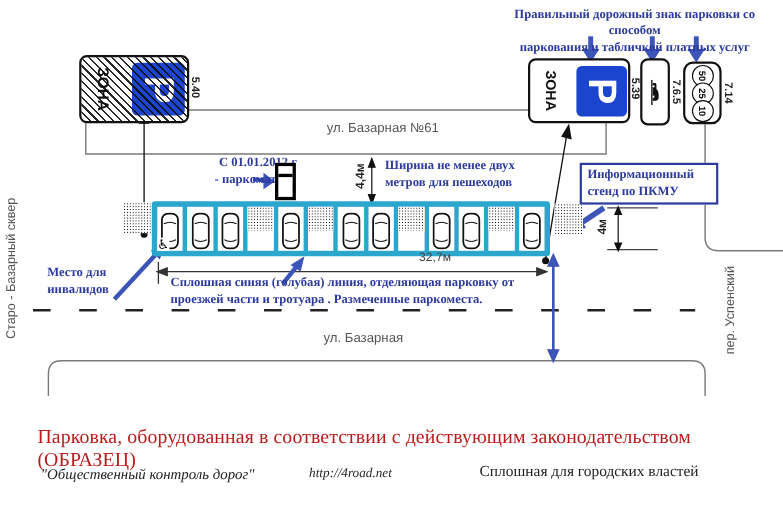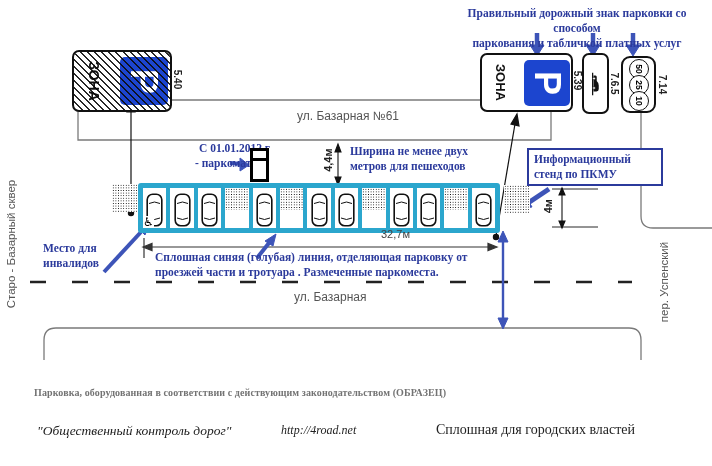--- a/index.html
+++ b/index.html
@@ -32,23 +32,23 @@
   .slot .wc{position:absolute;left:0px;bottom:0px;font-size:12px;line-height:12px;color:#000;
             background:#fff;font-family:"DejaVu Sans",sans-serif;}
   .hatch{position:absolute;left:0;top:0;width:100%;height:54%;
      background-color:#fff;background-image:radial-gradient(#000 0.7px,transparent 0.85px);background-size:2.6px 2.6px;}
   .hatchbox{position:absolute;background-color:#fff;z-index:2;
      background-image:radial-gradient(#000 0.7px,transparent 0.85px);background-size:2.6px 2.6px;}
   
   #parkomat{position:absolute;left:250px;top:148px;width:19px;height:34px;border:3px solid #000;
             box-sizing:border-box;background:#fff;z-index:2;}
   #parkomat .scr{height:7px;border-bottom:3px solid #000;}
-  #infobox{position:absolute;left:527px;top:148px;width:136px;border:2px solid #2b3a9c;background:#fff;
+  #infobox{position:absolute;left:527px;top:148px;width:126px;border:2px solid #2b3a9c;background:#fff;
            padding:2px 5px;box-sizing:border-box;z-index:3;}
-  .footer-title{font-weight:bold;font-size:10px;color:#737373;letter-spacing:.1px;}
+  .footer-title{font-weight:normal;font-size:18px;color:#b91c1c;letter-spacing:.1px;}
   .it{font-style:italic;}
 </style>
 </head>
 <body>
 
 <div id="stage">
 
   <svg id="lines" width="712" height="466" viewBox="0 0 712 466">
 
     <g stroke="#7a7a7a" stroke-width="1.3" fill="none">
@@ -166,21 +166,21 @@
     <div class="coin">
         <span>25</span>
       </div>
     <div class="coin">
         <span>10</span>
       </div>
   </div>
   <div class="abs signlabel rotcw" style="left:647px;top:79px;width:30px;">7.14</div>
 
   <div class="abs gray" style="left:258px;top:109px;width:180px;text-align:center;font-size:12px;">ул. Базарная №61</div>
-  <div class="abs gray" style="left:294px;top:290px;font-size:12px;">ул. Базарная</div>
+  <div class="abs gray" style="left:294px;top:300px;font-size:12px;">ул. Базарная</div>
   <div class="abs gray rotccw" style="left:-69px;top:238px;width:160px;font-size:11.5px;">Старо - Базарный сквер</div>
   <div class="abs gray rotccw" style="left:619px;top:276px;width:90px;font-size:11.5px;">пер. Успенский</div>
 
   <div class="abs blue" style="left:167px;top:141px;margin-left:32px;">
     <div>С 01.01.2012 г</div>
     <div style="margin-left:-4px;">- паркомат</div>
   </div>
   <div id="parkomat">
       <div class="scr"></div>
     </div>

